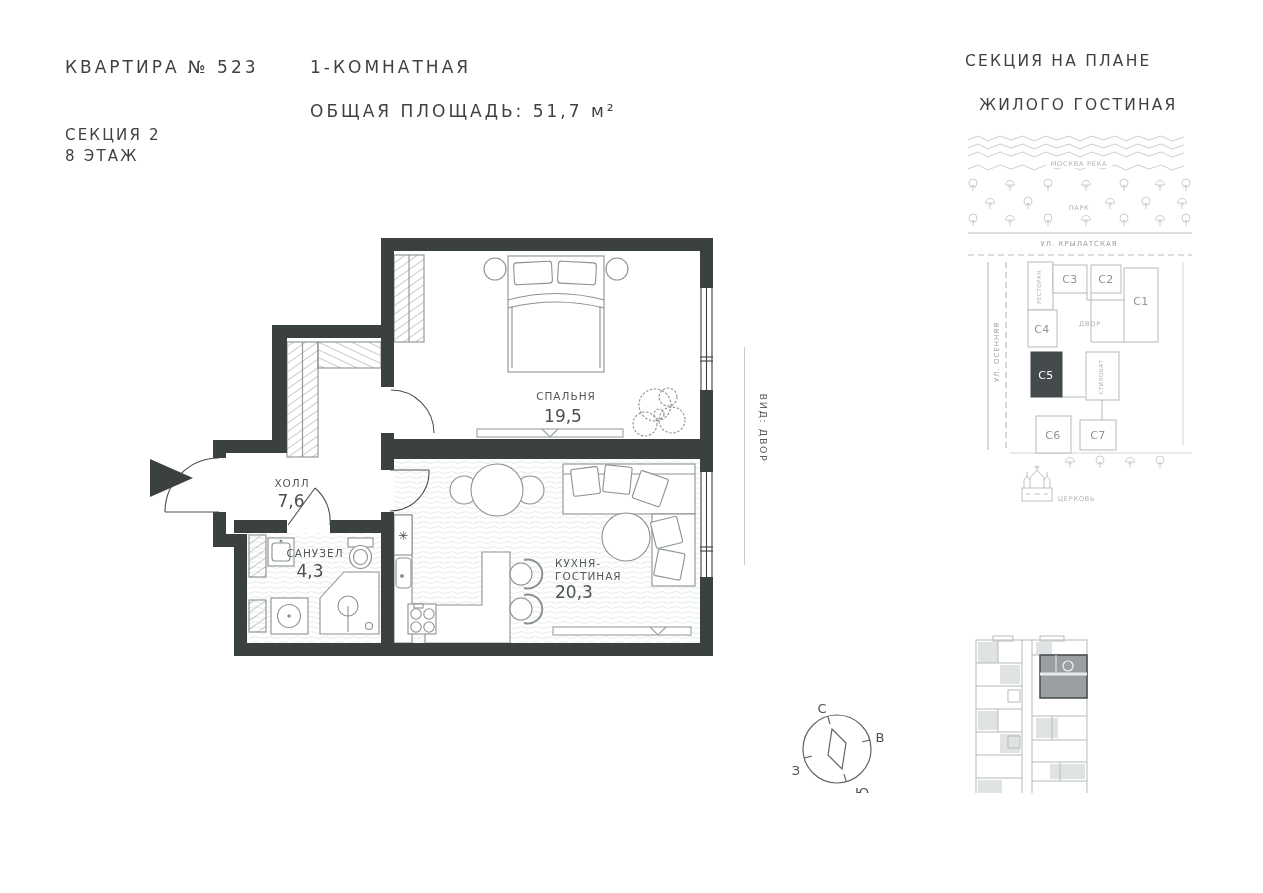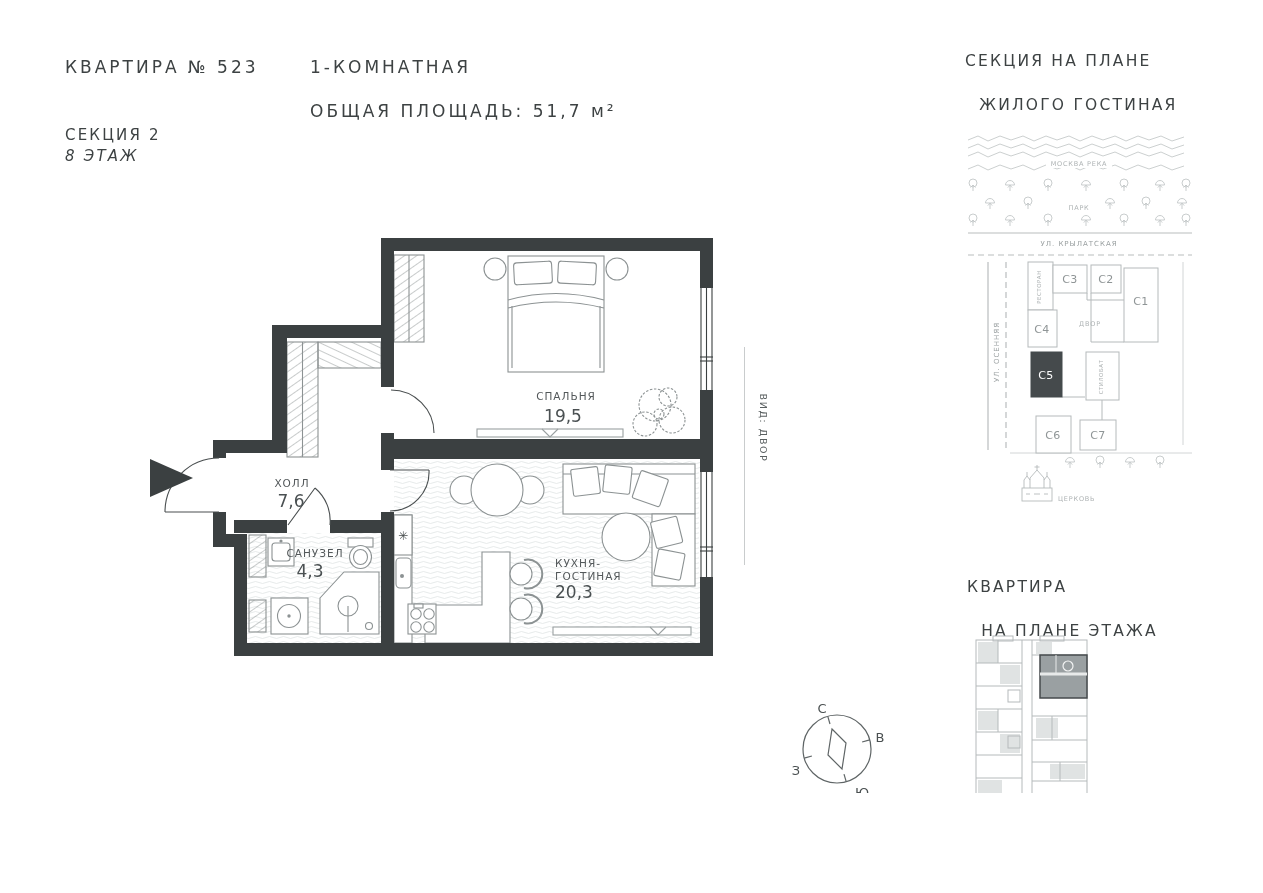--- a/index.html
+++ b/index.html
@@ -21,27 +21,25 @@
 </style>
 </head>
 <body>
 
 <div id="page">
 
   <div class="abs h1" style="left:65px;top:57px;">КВАРТИРА № 523</div>
   <div class="abs h1" style="left:310px;top:57px;">1-КОМНАТНАЯ</div>
   <div class="abs h1" style="left:310px;top:83px;margin-top:18px;">ОБЩАЯ ПЛОЩАДЬ: 51,7 м²</div>
   <div class="abs h2" style="left:65px;top:126px;">СЕКЦИЯ 2</div>
-  <div class="abs h2" style="left:65px;top:147px;font-style:italic;">8 ЭТАЖ</div>
+  <div class="abs h2" style="left:65px;top:147px;">8 ЭТАЖ</div>
 
   <div class="abs h3" style="left:965px;top:50px;"><span>СЕКЦИЯ НА ПЛАНЕ</span><br>
   <span>ЖИЛОГО ГОСТИНАЯ</span></div>
 
-  <div class="abs h3" style="left:967px;top:576px;"><span>КВАРТИРА</span><br>
-  <span>НА ПЛАНЕ ЭТАЖА</span></div>
 
   <svg class="abs" style="left:0;top:0;" width="1263" height="893" viewBox="0 0 1263 893">
     <defs>
       <pattern id="waves" width="14" height="5" patternUnits="userSpaceOnUse">
         <path d="M0,2.5 Q3.5,0.5 7,2.5 T14,2.5" stroke="#e3e6e6" stroke-width="0.9" fill="none"></path>
       </pattern>
       <pattern id="hatch" width="7" height="7" patternUnits="userSpaceOnUse" patternTransform="rotate(55)">
         <line x1="0" y1="0" x2="0" y2="7" stroke="#858b8c" stroke-width="0.9"></line>
       </pattern>
       <pattern id="hatch2" width="7" height="7" patternUnits="userSpaceOnUse" patternTransform="rotate(115)">

